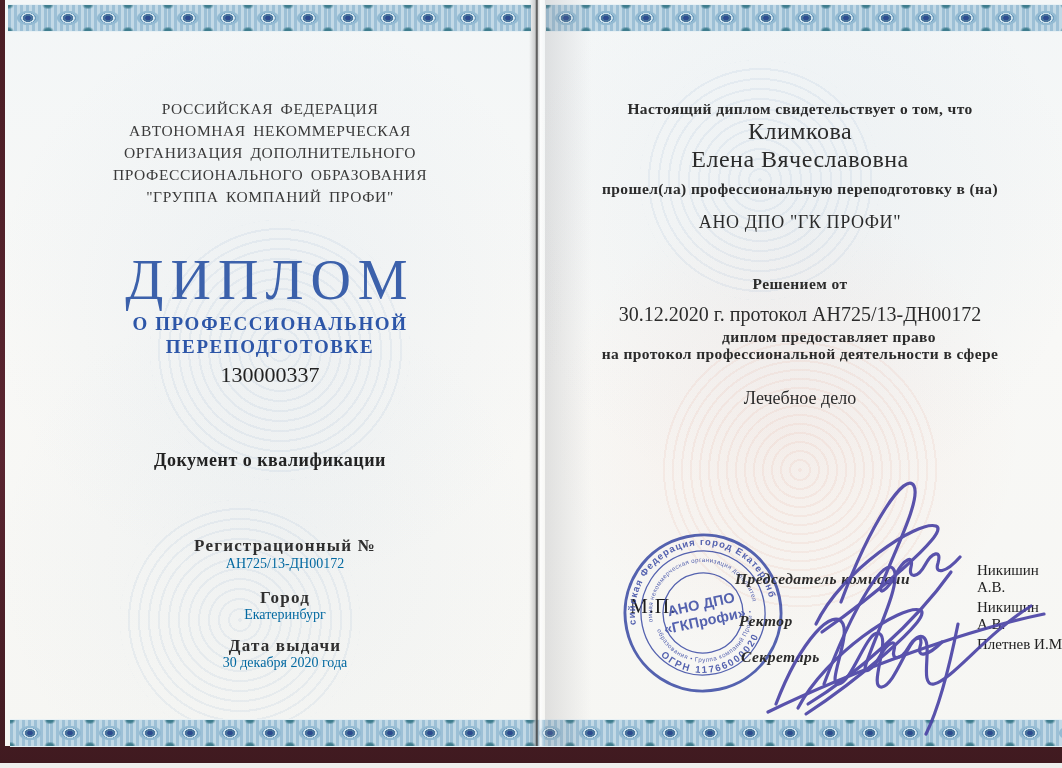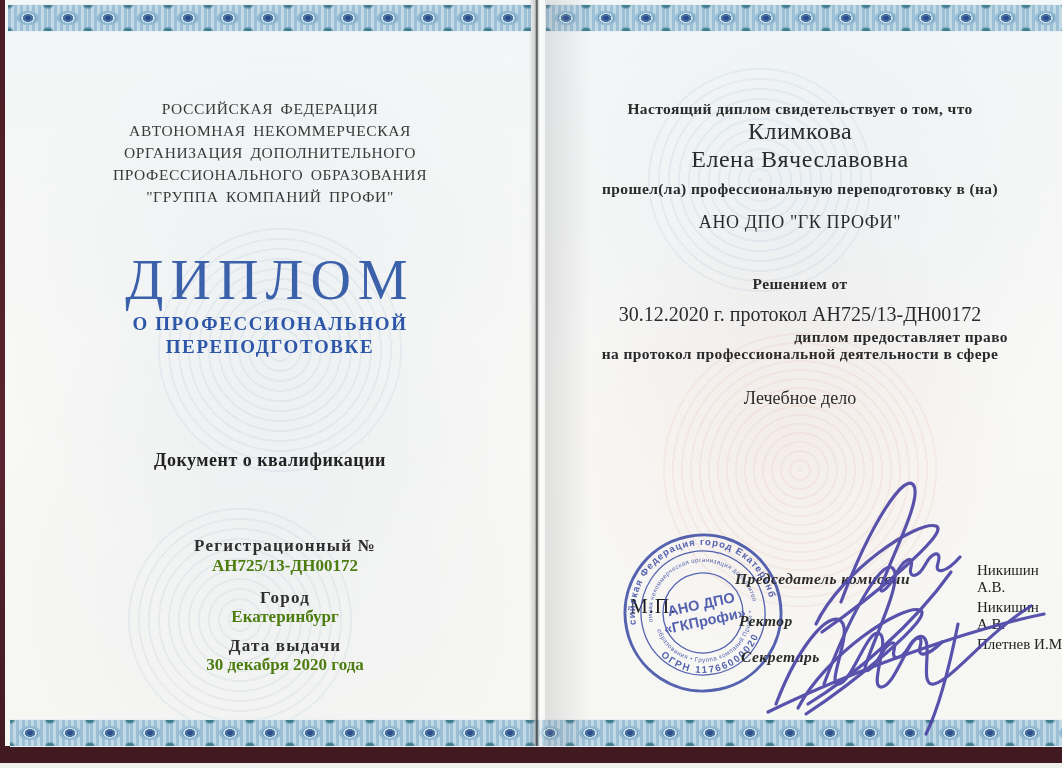--- a/index.html
+++ b/index.html
@@ -35,21 +35,21 @@
   .spine-shadow{position:absolute;left:545px;top:0;width:46px;height:746px;
          background:linear-gradient(90deg, rgba(140,140,145,0.22), rgba(140,140,145,0));}
   .abs{position:absolute;}
   .ctr{text-align:center;}
   .org-head{font-size:15.5px;line-height:22px;letter-spacing:0.6px;color:#3a3a3a;word-spacing:3px;}
   .title{font-size:56px;letter-spacing:7px;color:#3c61ab;font-weight:400;}
   .subtitle{font-size:19px;font-weight:700;letter-spacing:1.6px;color:#2d56a8;line-height:23px;}
   .dip-num{font-size:22px;color:#222;}
   .qual{font-size:18px;font-weight:600;color:#222;letter-spacing:0.5px;}
   .lbl{font-size:17px;font-weight:700;letter-spacing:1.2px;color:#2f2f2f;}
-  .val{font-size:17px;color:#4d7c0f;font-weight:bold;}
+  .val{font-size:14px;color:#0369a1;}
   .intro{font-size:15.5px;font-weight:700;letter-spacing:0.4px;}
   .person{font-size:24px;letter-spacing:0.5px;}
   .orgline{font-size:18px;letter-spacing:0.6px;}
   .proto{font-size:20px;}
   .field{font-size:18px;}
   .sig-title{font-size:15.5px;font-weight:700;font-style:italic;letter-spacing:0.5px;}
   .sig-name{font-size:15px;color:#222;}
   .mp{font-size:20px;color:#1c1c1c;letter-spacing:1px;}
   .stamp-svg{position:absolute;left:618px;top:528px;opacity:0.88;}
   .sign-svg{position:absolute;left:746px;top:452px;opacity:0.92;}
@@ -77,39 +77,40 @@
     <div>РОССИЙСКАЯ ФЕДЕРАЦИЯ</div>
     <div>АВТОНОМНАЯ НЕКОММЕРЧЕСКАЯ</div>
     <div>ОРГАНИЗАЦИЯ ДОПОЛНИТЕЛЬНОГО</div>
     <div>ПРОФЕССИОНАЛЬНОГО ОБРАЗОВАНИЯ</div>
     <div>"ГРУППА КОМПАНИЙ ПРОФИ"</div>
   </div>
 
   <div class="abs ctr title" style="left:80px;top:248px;width:380px;">ДИПЛОМ</div>
   <div class="abs ctr subtitle" style="left:80px;top:312px;width:380px;">О ПРОФЕССИОНАЛЬНОЙ</div>
   <div class="abs ctr subtitle" style="left:80px;top:335px;width:380px;">ПЕРЕПОДГОТОВКЕ</div>
+  <div class="abs ctr dip-num" style="left:80px;top:362px;width:380px;">130000337</div>
 
   <div class="abs ctr qual" style="left:90px;top:450px;width:360px;">Документ о квалификации</div>
 
   <div class="abs ctr lbl" style="left:120px;top:536px;width:330px;">Регистрационный №</div>
   <div class="abs ctr val" style="left:120px;top:556px;width:330px;">АН725/13-ДН00172</div>
   <div class="abs ctr lbl" style="left:120px;top:588px;width:330px;">Город</div>
   <div class="abs ctr val" style="left:120px;top:607px;width:330px;">Екатеринбург</div>
   <div class="abs ctr lbl" style="left:120px;top:636px;width:330px;">Дата выдачи</div>
   <div class="abs ctr val" style="left:120px;top:655px;width:330px;">30 декабря 2020 года</div>
 
   <div class="abs ctr intro" style="left:600px;top:100px;width:400px;">Настоящий диплом свидетельствует о том, что</div>
   <div class="abs ctr person" style="left:600px;top:118px;width:400px;">Климкова</div>
   <div class="abs ctr person" style="left:600px;top:146px;width:400px;">Елена Вячеславовна</div>
   <div class="abs ctr intro" style="left:600px;top:180px;width:400px;">прошел(ла) профессиональную переподготовку в (на)</div>
   <div class="abs ctr orgline" style="left:600px;top:212px;width:400px;">АНО ДПО "ГК ПРОФИ"</div>
 
   <div class="abs ctr intro" style="left:600px;top:275px;width:400px;">Решением от</div>
   <div class="abs ctr proto" style="left:590px;top:303px;width:420px;">30.12.2020 г. протокол АН725/13-ДН00172</div>
-  <div class="abs ctr intro" style="left:608px;top:328px;width:400px;text-align:right;">диплом предоставляет право</div>
+  <div class="abs ctr intro" style="left:629px;top:328px;width:400px;">диплом предоставляет право</div>
   <div class="abs ctr intro" style="left:580px;top:345px;width:440px;">на протокол профессиональной деятельности в сфере</div>
 
   <div class="abs ctr field" style="left:600px;top:388px;width:400px;">Лечебное дело</div>
 
   <div class="abs mp" style="left:630px;top:595px;">М.П.</div>
 
   <svg class="stamp-svg" width="170" height="170" viewBox="0 0 170 170">
     <defs>
       <path id="arcTopOuter" d="M 17,85 A 68 68 0 0 1 153,85"></path>
       <path id="arcBotOuter" d="M 25,85 A 60 60 0 0 0 145,85"></path>

